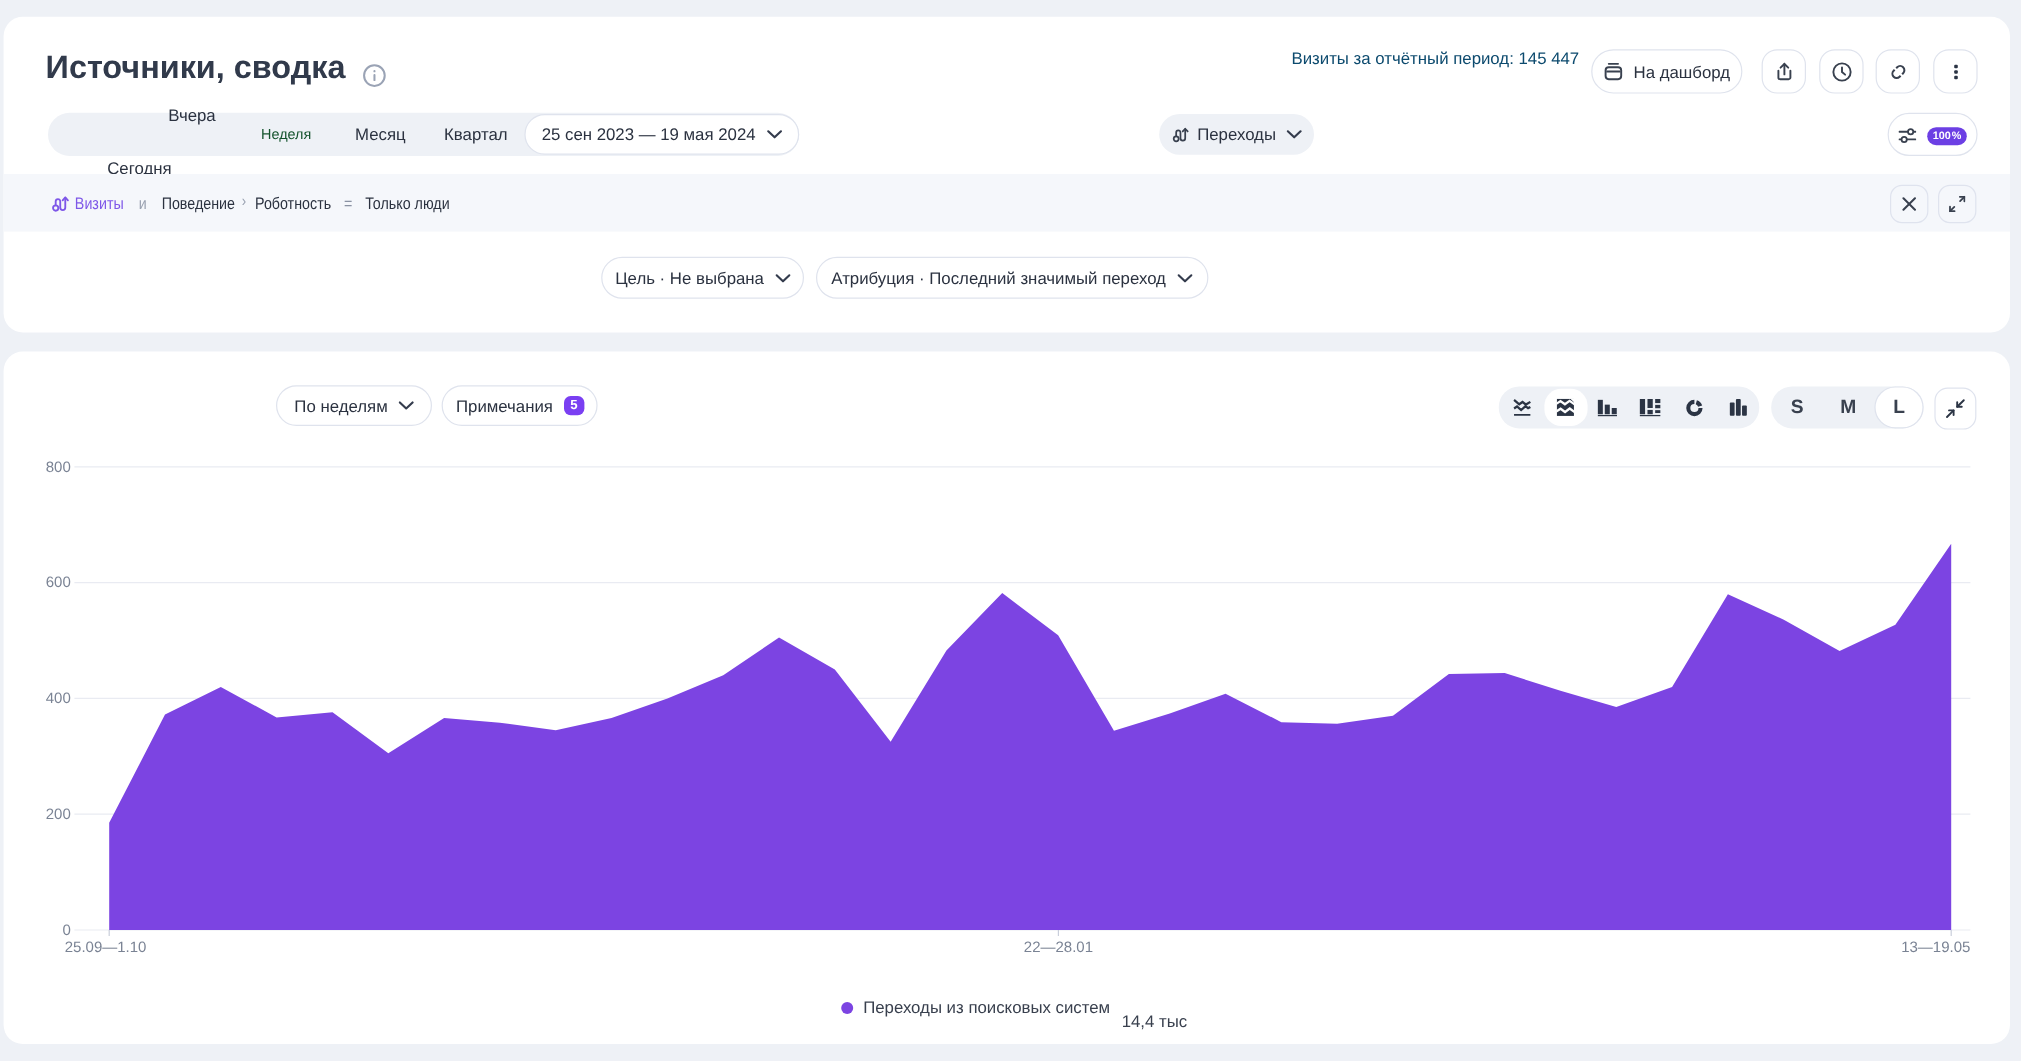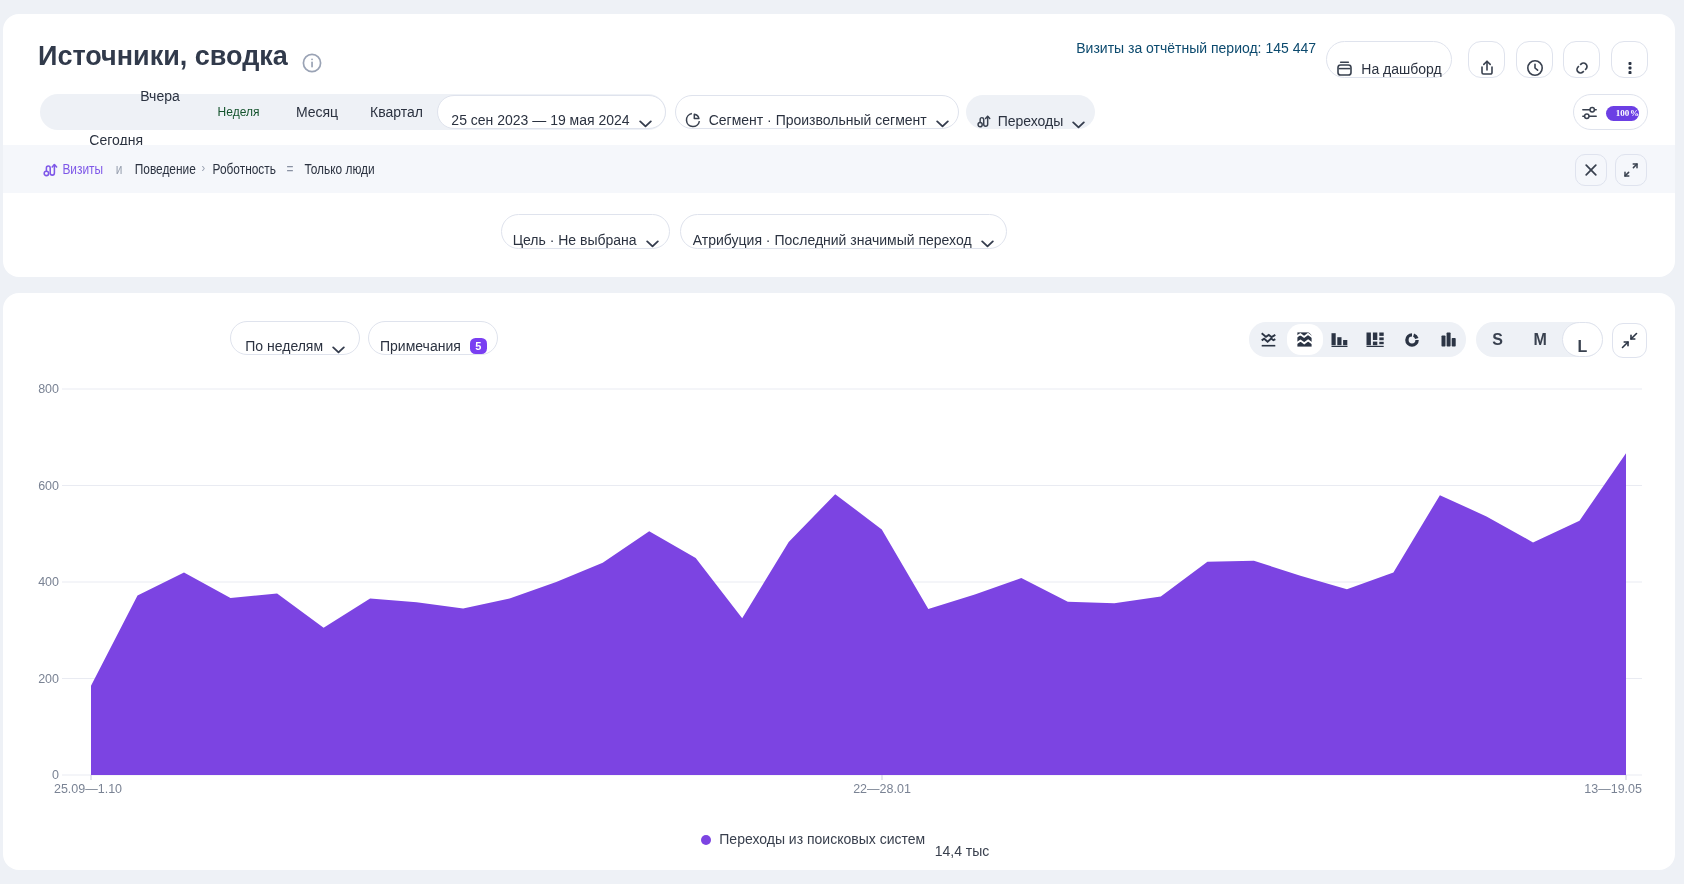--- a/index.html
+++ b/index.html
@@ -1,20 +1,20 @@
 <!DOCTYPE html>
 <html><head><meta charset="utf-8">
 <style>
 * { margin:0; padding:0; box-sizing:border-box; }
 html,body { width:1684px; height:884px; background:#eef1f6; font-family:"Liberation Sans", sans-serif; overflow:hidden; }
 .card { position:absolute; left:3px; width:1672px; background:#fff; border-radius:16px; }
 #card1 { top:14px; height:263px; }
 #card2 { top:293px; height:577px; }
 .abs { position:absolute; }
-.pill { position:absolute; display:flex; align-items:flex-end; justify-content:center; border-radius:18px; font-size:14px; color:#2b3240; white-space:nowrap; }
+.pill { position:absolute; display:flex; align-items:center; justify-content:center; border-radius:18px; font-size:14px; color:#2b3240; white-space:nowrap; }
 .wpill { background:#fff; border:1px solid #dfe3ed; }
 .gpill { background:#eef1f6; }
 .chev { margin-left:9px; }
 </style></head>
 <body>
 
 <div class="card" id="card1">
 
   <div class="abs" style="left:35px; top:27px; font-size:27px; line-height:30px; font-weight:700; color:#313a4b;">Источники, сводка</div>
   <div class="abs" style="left:299px; top:39px;">
@@ -69,50 +69,40 @@
   <div class="abs" style="left:97px;  top:64px; width:120px; height:36px; line-height:36px; text-align:center; font-size:14px; color:#2b3240;">Вчера</div>
   <div class="abs" style="left:175.5px; top:80px; width:120px; height:36px; line-height:36px; text-align:center; font-size:12px; color:#14532d;">Неделя</div>
   <div class="abs" style="left:254px; top:80px; width:120px; height:36px; line-height:36px; text-align:center; font-size:14px; color:#2b3240;">Месяц</div>
   <div class="abs" style="left:333.5px; top:80px; width:120px; height:36px; line-height:36px; text-align:center; font-size:14px; color:#2b3240;">Квартал</div>
   <div class="pill wpill" style="left:434px; top:81px; width:229px; height:34px; border-radius:17px;">
     <span>25 сен 2023 — 19 мая 2024</span>
     <svg class="chev" width="13" height="8" viewBox="0 0 13 8" fill="none" stroke="#343c4d" stroke-width="1.8" stroke-linecap="round" stroke-linejoin="round">
         <polyline points="1.2,1.4 6.5,6.4 11.8,1.4"></polyline>
       </svg>
   </div>
-  <div class="pill wpill" style="left:671.7px; top:81px; width:284px; height:34px; border-radius:17px;">
-    <svg width="17" height="17" viewBox="0 0 17 17" style="margin-right:7px;" fill="none" stroke="#39414f" stroke-width="1.5">
-        <path d="M6.9 2.6 A6.5 6.5 0 1 0 14.4 10.1"></path>
-        <path d="M9.3 7.6 V3.2 A5.3 5.3 0 0 1 13.9 7.6 Z" stroke-linejoin="round"></path>
-      </svg>
-    <span>Сегмент · Произвольный сегмент</span>
-    <svg class="chev" width="13" height="8" viewBox="0 0 13 8" fill="none" stroke="#343c4d" stroke-width="1.8" stroke-linecap="round" stroke-linejoin="round">
-        <polyline points="1.2,1.4 6.5,6.4 11.8,1.4"></polyline>
-      </svg>
-  </div>
   <div class="pill gpill" style="left:963px; top:81px; width:129px; height:34px; border-radius:17px;">
     <svg width="16" height="16" viewBox="0 0 17 17" style="margin-right:6px;" fill="none" stroke="#39414f" stroke-width="1.55" stroke-linecap="round" stroke-linejoin="round">
         <circle cx="4.4" cy="12.4" r="2.2"></circle>
         <path d="M4.4 10.0 V7.0 C4.4 4.2 8.2 4.2 8.2 7.0 V12.0 C8.2 14.8 12.4 14.8 12.4 12.0 V3.8"></path>
         <path d="M10.2 5.9 L12.4 3.5 L14.6 5.9"></path>
       </svg>
     <span>Переходы</span>
     <svg class="chev" width="13" height="8" viewBox="0 0 13 8" fill="none" stroke="#343c4d" stroke-width="1.8" stroke-linecap="round" stroke-linejoin="round">
         <polyline points="1.2,1.4 6.5,6.4 11.8,1.4"></polyline>
       </svg>
   </div>
 
   <div class="abs wpill" style="left:1569.5px; top:80px; width:75px; height:36px; border-radius:18px;">
     <svg class="abs" style="left:8px; top:11px;" width="15" height="14" viewBox="0 0 15 14" fill="none" stroke="#39414f" stroke-width="1.5" stroke-linecap="round">
         <line x1="0.8" y1="3.8" x2="14.2" y2="3.8"></line>
         <circle cx="10.2" cy="3.8" r="2.2" fill="#fff"></circle>
         <line x1="0.8" y1="10.2" x2="14.2" y2="10.2"></line>
         <circle cx="4.8" cy="10.2" r="2.2" fill="#fff"></circle>
       </svg>
-    <div class="abs" style="left:32.5px; top:10.5px; width:33px; height:15px; background:#6c3fe4; color:#fff; font-size:9px; font-weight:700; border-radius:7.5px; text-align:right; line-height:15px;font-family:Liberation Serif, serif;">100 %</div>
+    <div class="abs" style="left:32.5px; top:10.5px; width:33px; height:15px; background:#6c3fe4; color:#fff; font-size:9px; font-weight:700; border-radius:7.5px; text-align:center; line-height:15px;">100 %</div>
   </div>
 
   <div class="abs" style="left:0; top:131px; width:1672px; height:48px; background:#f5f7fb;"></div>
   <div class="abs" style="left:0; top:131px; width:1672px; height:48px; font-size:14px;">
     <svg class="abs" style="left:39px; top:16px;" width="17" height="17" viewBox="0 0 17 17" fill="none" stroke="#7e57e8" stroke-width="1.55" stroke-linecap="round" stroke-linejoin="round">
         <circle cx="4.4" cy="12.4" r="2.2"></circle>
         <path d="M4.4 10.0 V7.0 C4.4 4.2 8.2 4.2 8.2 7.0 V12.0 C8.2 14.8 12.4 14.8 12.4 12.0 V3.8"></path>
         <path d="M10.2 5.9 L12.4 3.5 L14.6 5.9"></path>
       </svg>
     <div class="abs" style="left:57px; top:16px; width:500px; height:18px; transform:scaleX(0.85); transform-origin:0 0;">

